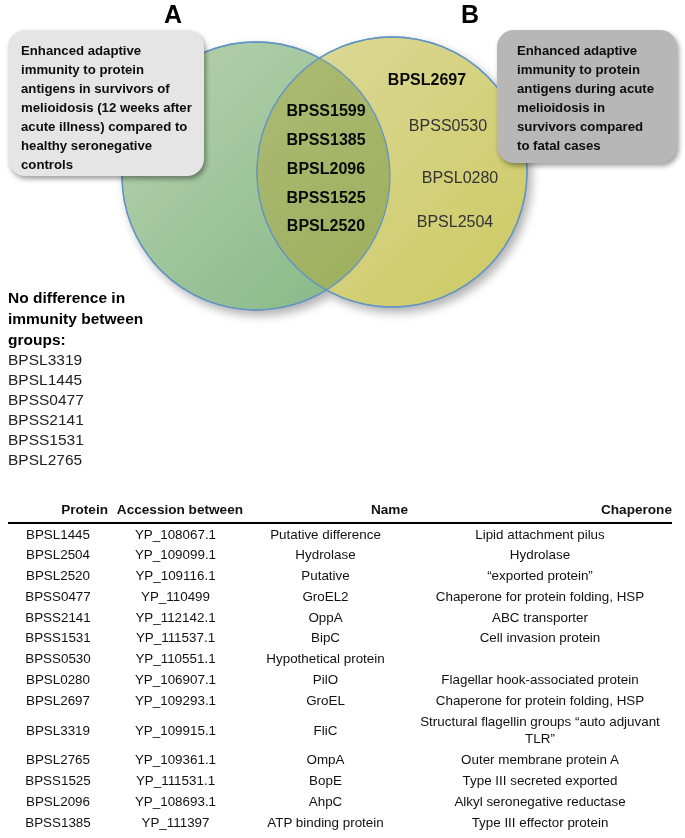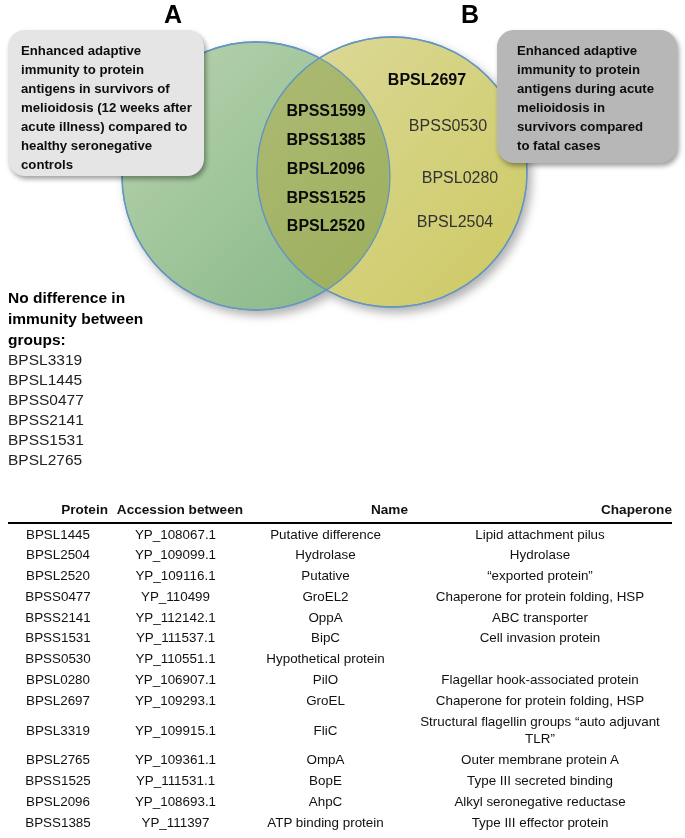--- a/index.html
+++ b/index.html
@@ -195,21 +195,21 @@
           <tr>
             <td>BPSL2765</td>
             <td>YP_109361.1</td>
             <td>OmpA</td>
             <td>Outer membrane protein A</td>
           </tr>
           <tr>
             <td>BPSS1525</td>
             <td>YP_111531.1</td>
             <td>BopE</td>
-            <td>Type III secreted binding</td>
+            <td>Type III secreted exported</td>
           </tr>
           <tr>
             <td>BPSL2096</td>
             <td>YP_108693.1</td>
             <td>AhpC</td>
             <td>Alkyl seronegative reductase</td>
           </tr>
           <tr>
             <td>BPSS1385</td>
             <td>YP_111397</td>

